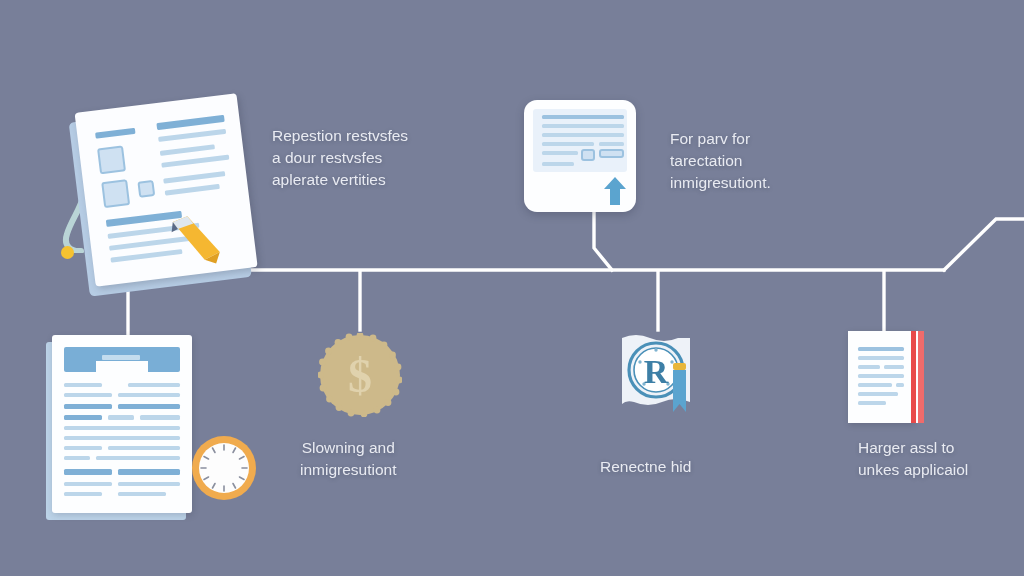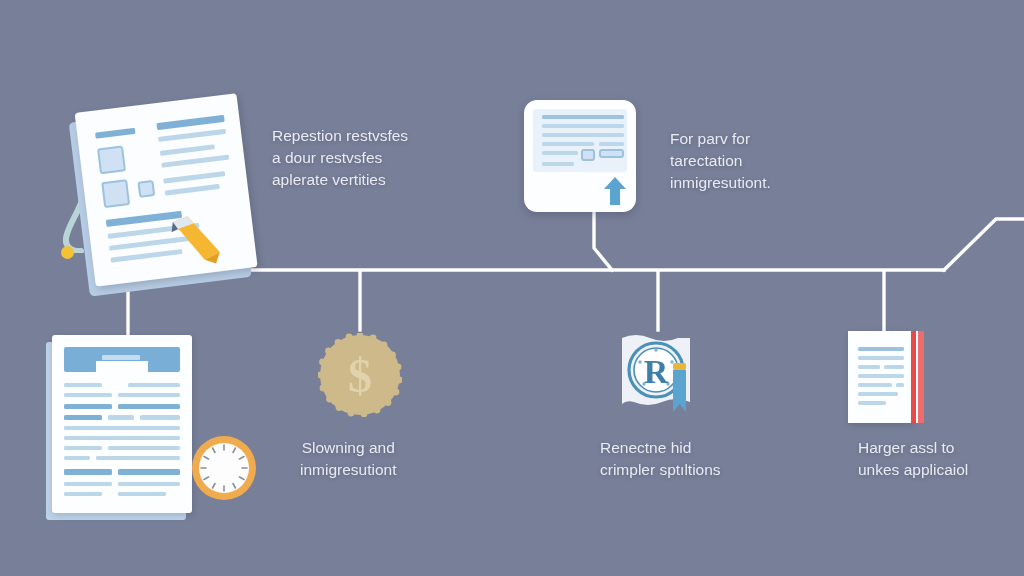--- a/index.html
+++ b/index.html
@@ -359,23 +359,22 @@
     <span class="line">For parv for</span>
     <span class="line">tarectation</span>
     <span class="line">inmigresutiont.</span>
   </div>
 
   <div class="caption" id="cap-3" style="left:300px; top:437px;text-align:center;">
     <span class="line">Slowning and</span>
     <span class="line">inmigresutiont</span>
   </div>
 
-  <div class="caption" id="cap-4" style="left:600px; top:437px;">
+  <div class="caption" id="cap-4" style="left:600px; top:456px;">
     <span class="line">Renectne hid</span>
-    <span class="line">crimpler sptıltions</span>
   </div>
 
   <div class="caption" id="cap-5" style="left:858px; top:437px;">
     <span class="line">Harger assl to</span>
     <span class="line">unkes applicaiol</span>
   </div>
 
 </div>
 
 </body></html>

